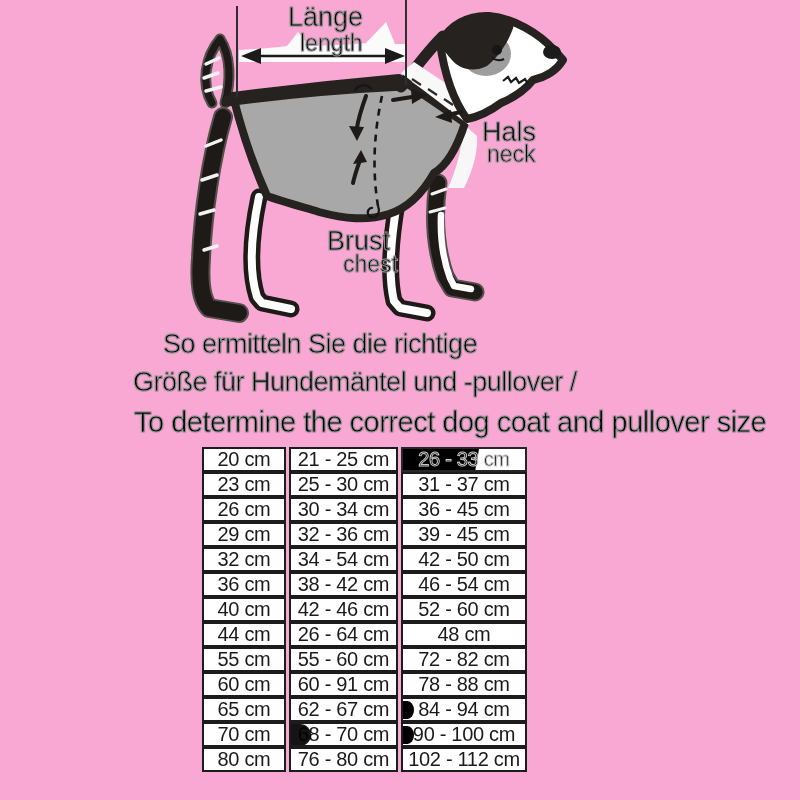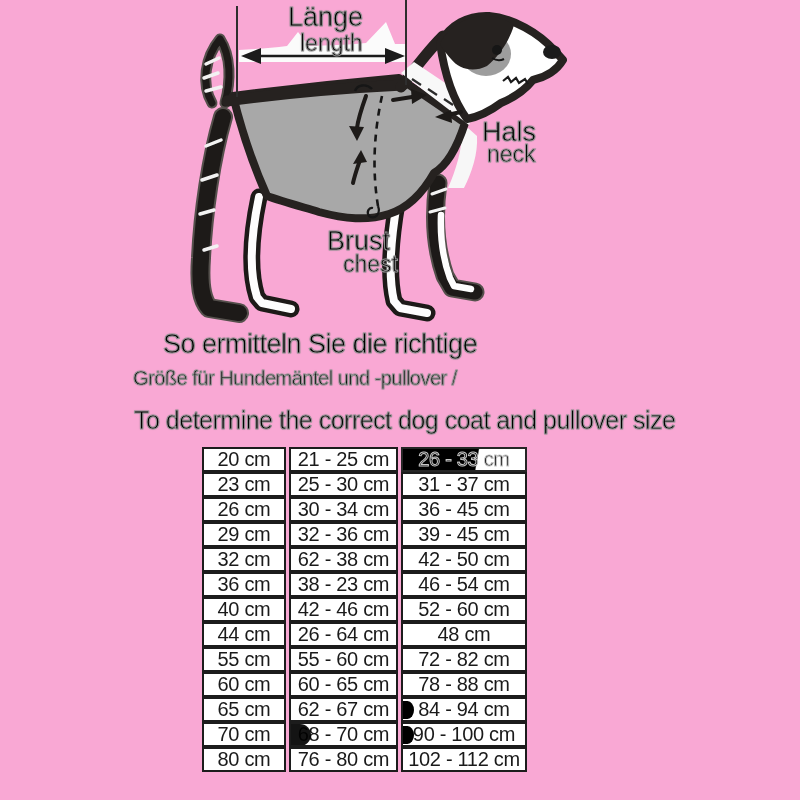--- a/index.html
+++ b/index.html
@@ -14,22 +14,22 @@
   .it{}
 
   .lbl-lange{left:288px;top:2px;font-size:27px;}
   .lbl-length{left:300px;top:30px;font-size:23px;}
   .lbl-hals{left:482px;top:117px;font-size:27px;}
   .lbl-neck{left:487px;top:141px;font-size:23px;}
   .lbl-brust{left:327px;top:226px;font-size:27px;}
   .lbl-chest{left:343px;top:251px;font-size:23px;}
 
   .h1{left:133px;top:329px;font-size:27px;letter-spacing:-0.5px;margin-left:30px;}
-  .h2{left:133px;top:367px;font-size:20px;letter-spacing:-0.5px;}
-  .h3{left:134px;top:406px;font-size:25px;letter-spacing:-0.5px;}
+  .h2{left:133px;top:367px;font-size:27px;letter-spacing:-0.5px;}
+  .h3{left:134px;top:406px;font-size:29px;letter-spacing:-0.5px;}
 
   .size-table{position:absolute;left:202px;top:447px;
               display:grid;grid-template-columns:84px 109px 126px;
               grid-auto-rows:25px;column-gap:3px;}
   .cell{background:#fff;border:2px solid #1c1c1c;box-sizing:border-box;
         display:flex;align-items:center;justify-content:center;
         font-size:20px;color:#1a1a1a;position:relative;overflow:hidden;
         letter-spacing:-0.3px;}
   
   .cell.ghost-cell{background:linear-gradient(100deg,#000 0%,#000 60%,#fff 61%);
@@ -134,36 +134,36 @@
       <div class="cell">23 cm</div>
       <div class="cell">25 - 30 cm</div>
       <div class="cell">31 - 37 cm</div>
       <div class="cell">26 cm</div>
       <div class="cell">30 - 34 cm</div>
       <div class="cell">36 - 45 cm</div>
       <div class="cell">29 cm</div>
       <div class="cell">32 - 36 cm</div>
       <div class="cell">39 - 45 cm</div>
       <div class="cell">32 cm</div>
-      <div class="cell">62 - 38 cm</div>
+      <div class="cell">34 - 54 cm</div>
       <div class="cell">42 - 50 cm</div>
       <div class="cell">36 cm</div>
-      <div class="cell">38 - 23 cm</div>
+      <div class="cell">38 - 42 cm</div>
       <div class="cell">46 - 54 cm</div>
       <div class="cell">40 cm</div>
       <div class="cell">42 - 46 cm</div>
       <div class="cell">52 - 60 cm</div>
       <div class="cell">44 cm</div>
       <div class="cell">26 - 64 cm</div>
       <div class="cell">48 cm</div>
       <div class="cell">55 cm</div>
       <div class="cell">55 - 60 cm</div>
       <div class="cell">72 - 82 cm</div>
       <div class="cell">60 cm</div>
-      <div class="cell">60 - 65 cm</div>
+      <div class="cell">60 - 91 cm</div>
       <div class="cell">78 - 88 cm</div>
       <div class="cell">65 cm</div>
       <div class="cell">62 - 67 cm</div>
       <div class="cell blob-sm">84 - 94 cm</div>
       <div class="cell">70 cm</div>
       <div class="cell blob-big">68 - 70 cm</div>
       <div class="cell blob-sm">90 - 100 cm</div>
       <div class="cell">80 cm</div>
       <div class="cell">76 - 80 cm</div>
       <div class="cell">102 - 112 cm</div>

